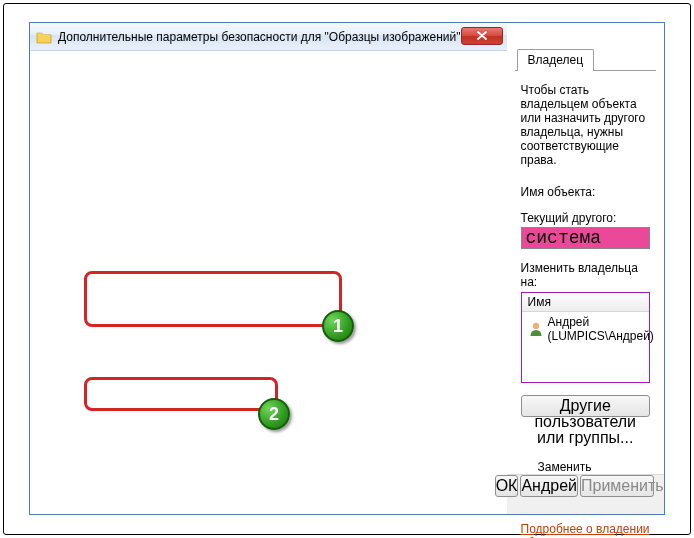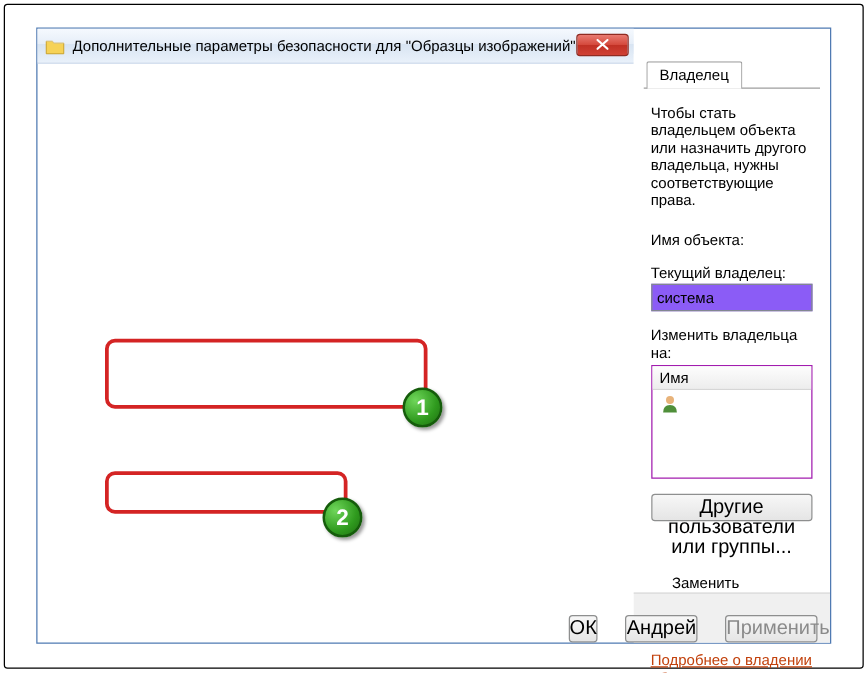--- a/index.html
+++ b/index.html
@@ -101,23 +101,23 @@
     display: flex;
     margin-bottom: 4px;
   }
   .row-label .lab { width: 92px; }
   .field-label { margin-top: 12px; margin-bottom: 2px; }
   .textbox {
     width: 100%;
     height: 22px;
     border: 1px solid #828790;
     padding: 2px 4px;
-    background: #8b5cf6;
-    font-size: 12px;
-    font-family: Liberation Sans, sans-serif;
+    background: #ec4899;
+    font-size: 18px;
+    font-family: Liberation Mono, monospace;
     line-height: 16px;
   }
   .list-wrap {
     margin-top: 3px;
     width: 100%;
     height: 91px;
     border: 1px solid #a21caf;
     background: #fff;
   }
   .list-header {
@@ -159,22 +159,22 @@
     display: inline-block;
   }
   .button-row {
     position: absolute;
     bottom: 0; left: 0; right: 0;
     height: 40px;
     border-top: 1px solid #d9d9d9;
     background: #f0f0f0;
     display: flex;
     justify-content: flex-end;
-    align-items: flex-end;
-    gap: 22px;
+    align-items: flex-start;
+    gap: 2px;
     padding: 0 10px;
   }
   .button-row .btn { width: 74px; text-align:center; padding:2px 0; }
   .button-row .btn[disabled] { color:#8a8a8a; }
   
   .callout-box {
     position: absolute;
     border: 3px solid #d42424;
     border-radius: 8px;
     pointer-events: none;
@@ -220,34 +220,35 @@
     </div>
     <div class="tab-baseline"></div>
 
     <div class="content">
       <div class="desc">Чтобы стать владельцем объекта или назначить другого владельца, нужны соответствующие права.</div>
 
       <div class="row-label">
         <span class="lab">Имя объекта:</span>
       </div>
 
-      <div class="field-label">Текущий владелец:</div>
+      <div class="field-label">Текущий другого:</div>
       <div class="textbox">система</div>
 
       <div class="field-label">Изменить владельца на:</div>
       <div class="list-wrap">
         <div class="list-header">Имя</div>
         <div class="list-body">
           <div class="list-item">
             <span class="usericon">
               <svg width="16" height="16" viewBox="0 0 16 16">
                 <circle cx="8" cy="5" r="3.2" fill="#e8b37a"></circle>
                 <path d="M2.5 15 q0 -6 5.5 -6 t5.5 6 z" fill="#4f8f3a"></path>
               </svg>
             </span>
+            <span>Андрей (LUMPICS\Андрей)</span>
           </div>
         </div>
       </div>
 
       <div class="other-users-btn-wrap">
         <button class="btn">Другие пользователи или группы...</button>
       </div>
 
       <div class="checkbox-row">
         <input type="checkbox" style="">

